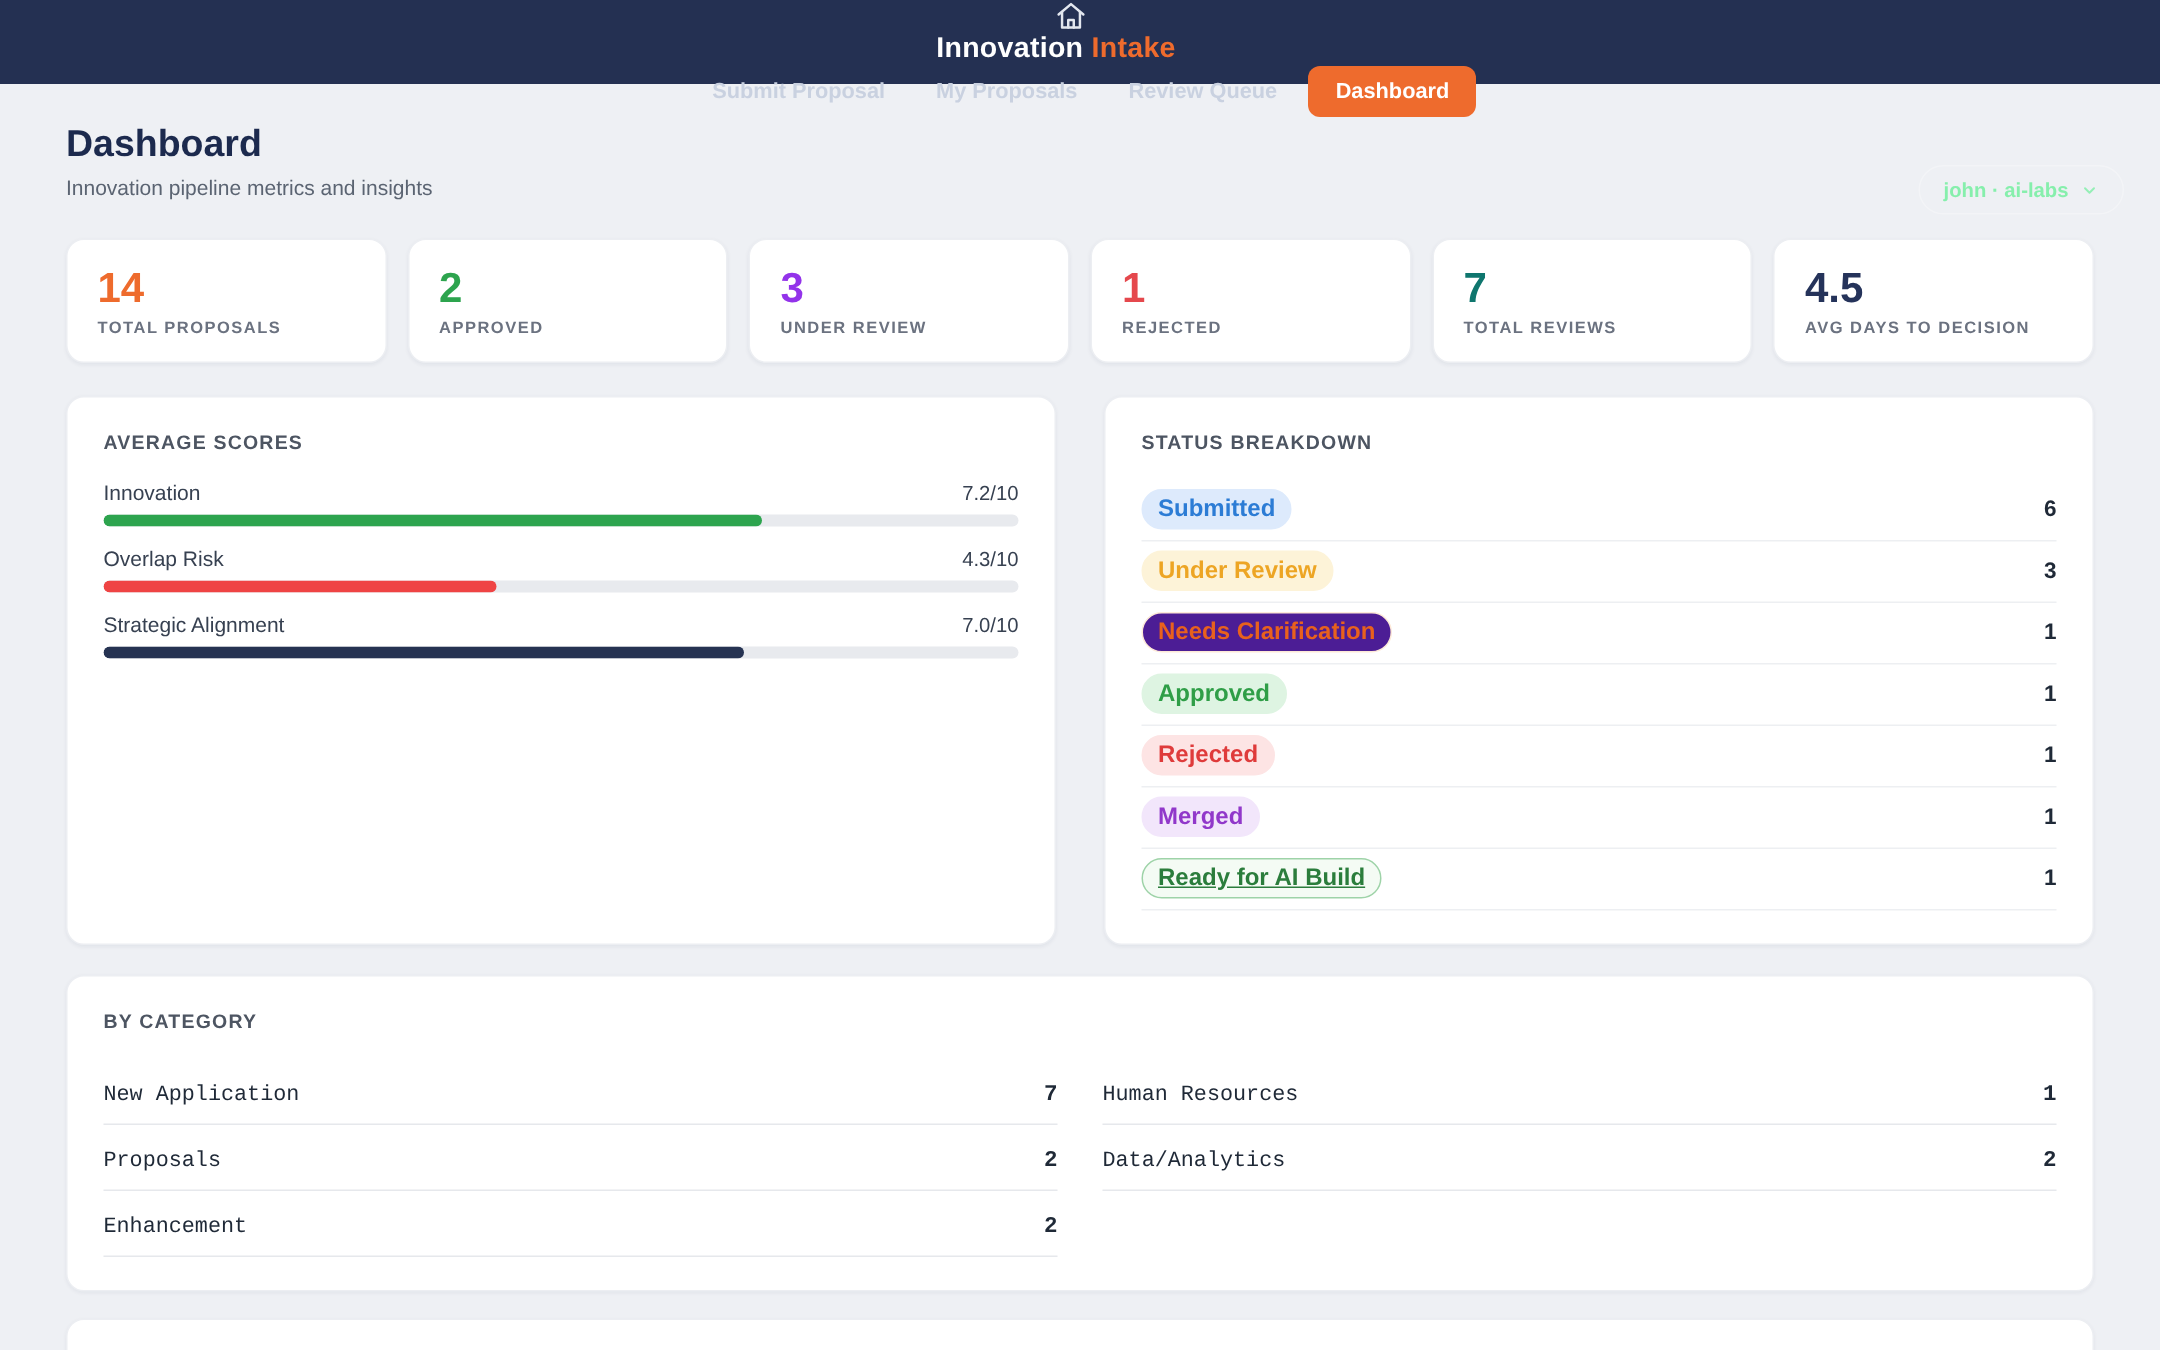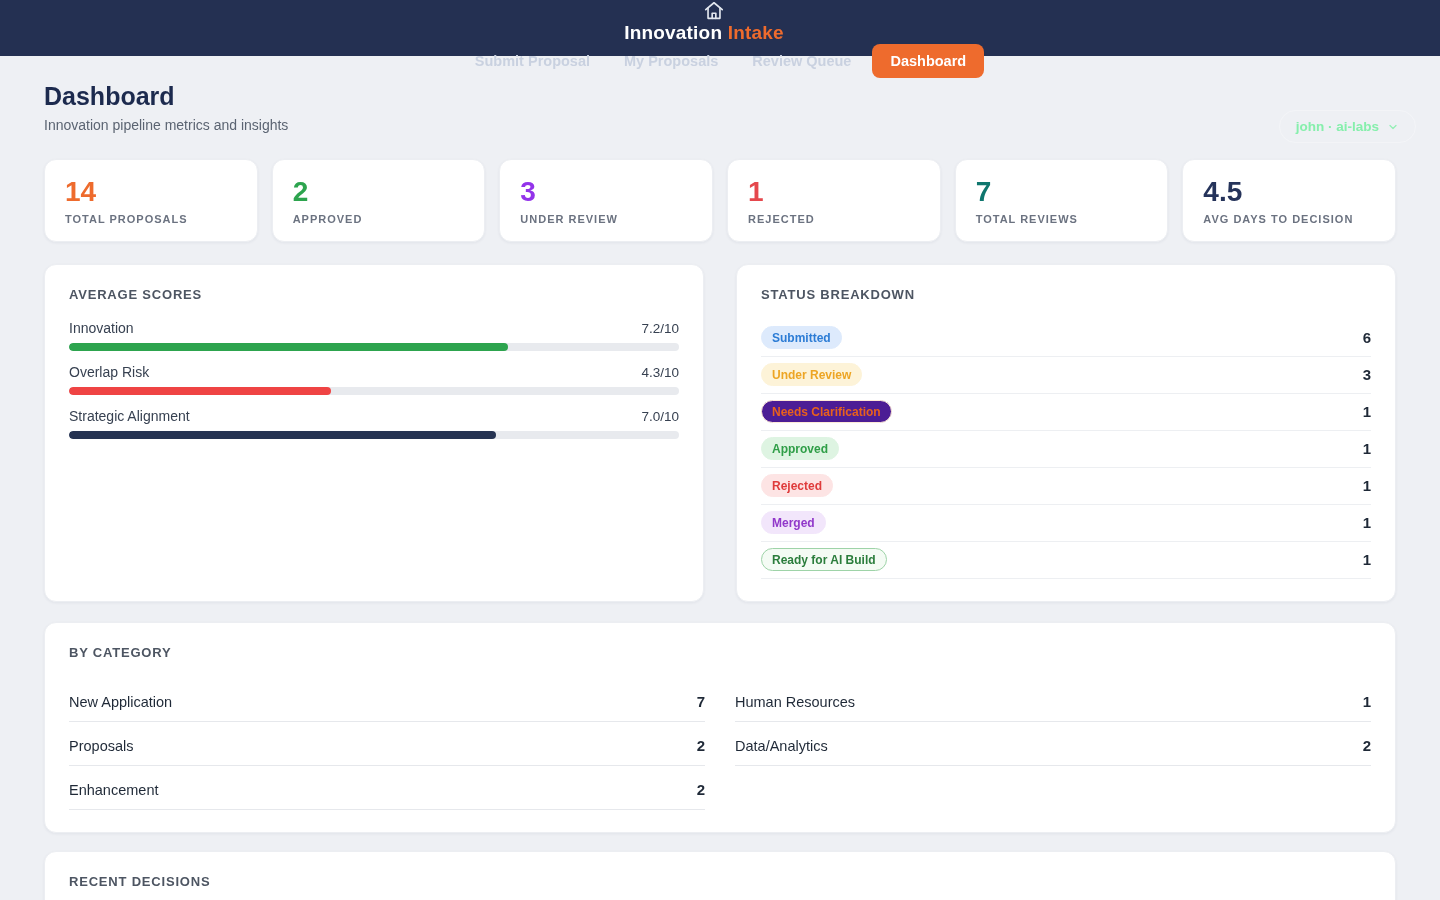--- a/index.html
+++ b/index.html
@@ -58,32 +58,32 @@
   .score-head { display:flex; justify-content:space-between; align-items:baseline; font-size:14px; color:#374151; }
   .score-value { font-size:13.5px; color:#374151; }
   .score-track { margin-top:7px; height:8px; border-radius:4px; background:#e8eaee; overflow:hidden; }
   .score-fill { height:100%; border-radius:4px; }
 
   .status-row {
     display:flex; justify-content:space-between; align-items:center;
     padding:6px 0 7px; border-bottom:1px solid #edeff2; min-height:27px;
   }
   .badge {
-    display:inline-block; font-size:12px; font-weight:700; line-height:1;
+    display:inline-block; font-size:16px; font-weight:700; line-height:1;
     padding:5px 10px 4px; border-radius:999px; border:1px solid transparent; white-space:nowrap;text-align:right;
   }
   .status-count { font-size:15px; font-weight:700; color:#1f2937; }
 
   
   .category-panel { margin-bottom:18px; }
   .category-grid { display:grid; grid-template-columns:1fr 1fr; column-gap:30px; }
   .category-col { display:flex; flex-direction:column; }
   .category-item {
     display:flex; justify-content:space-between; align-items:baseline;
-    padding:15px 0 11px; border-bottom:1px solid #e6e8ec;
+    padding:15px 0 11px; border-bottom:1px solid #e6e8ec;font-family:Liberation Mono, monospace;
   }
   .category-label { font-size:14.5px; color:#1f2937; }
   .category-count { font-size:15px; font-weight:700; color:#1f2937; }
 
   
   .decisions-panel { margin-bottom:40px; }
 </style>
 </head>
 <body>
 
@@ -198,21 +198,21 @@
           </div>
           <div class="status-row">
             <span class="badge" style="color: rgb(223, 59, 59); background: rgb(253, 228, 228); border-color: rgb(253, 228, 228);">Rejected</span>
             <span class="status-count">1</span>
           </div>
           <div class="status-row">
             <span class="badge" style="color: rgb(145, 56, 202); background: rgb(242, 230, 251); border-color: rgb(242, 230, 251);">Merged</span>
             <span class="status-count">1</span>
           </div>
           <div class="status-row">
-            <span class="badge" style="color: rgb(43, 125, 60); background: rgb(244, 251, 244); border-color: rgb(158, 211, 168);">Ready for AI Build</span>
+            <span class="badge" style="color: rgb(43, 125, 60); background: rgb(244, 251, 244); border-color: rgb(158, 211, 168); text-decoration: underline;">Ready for AI Build</span>
             <span class="status-count">1</span>
           </div>
         </div>
     </div>
   </div>
 
   <div class="card panel category-panel">
     <div class="panel-title">By Category</div>
     <div class="category-grid">
       <div class="category-col" id="category-left">

